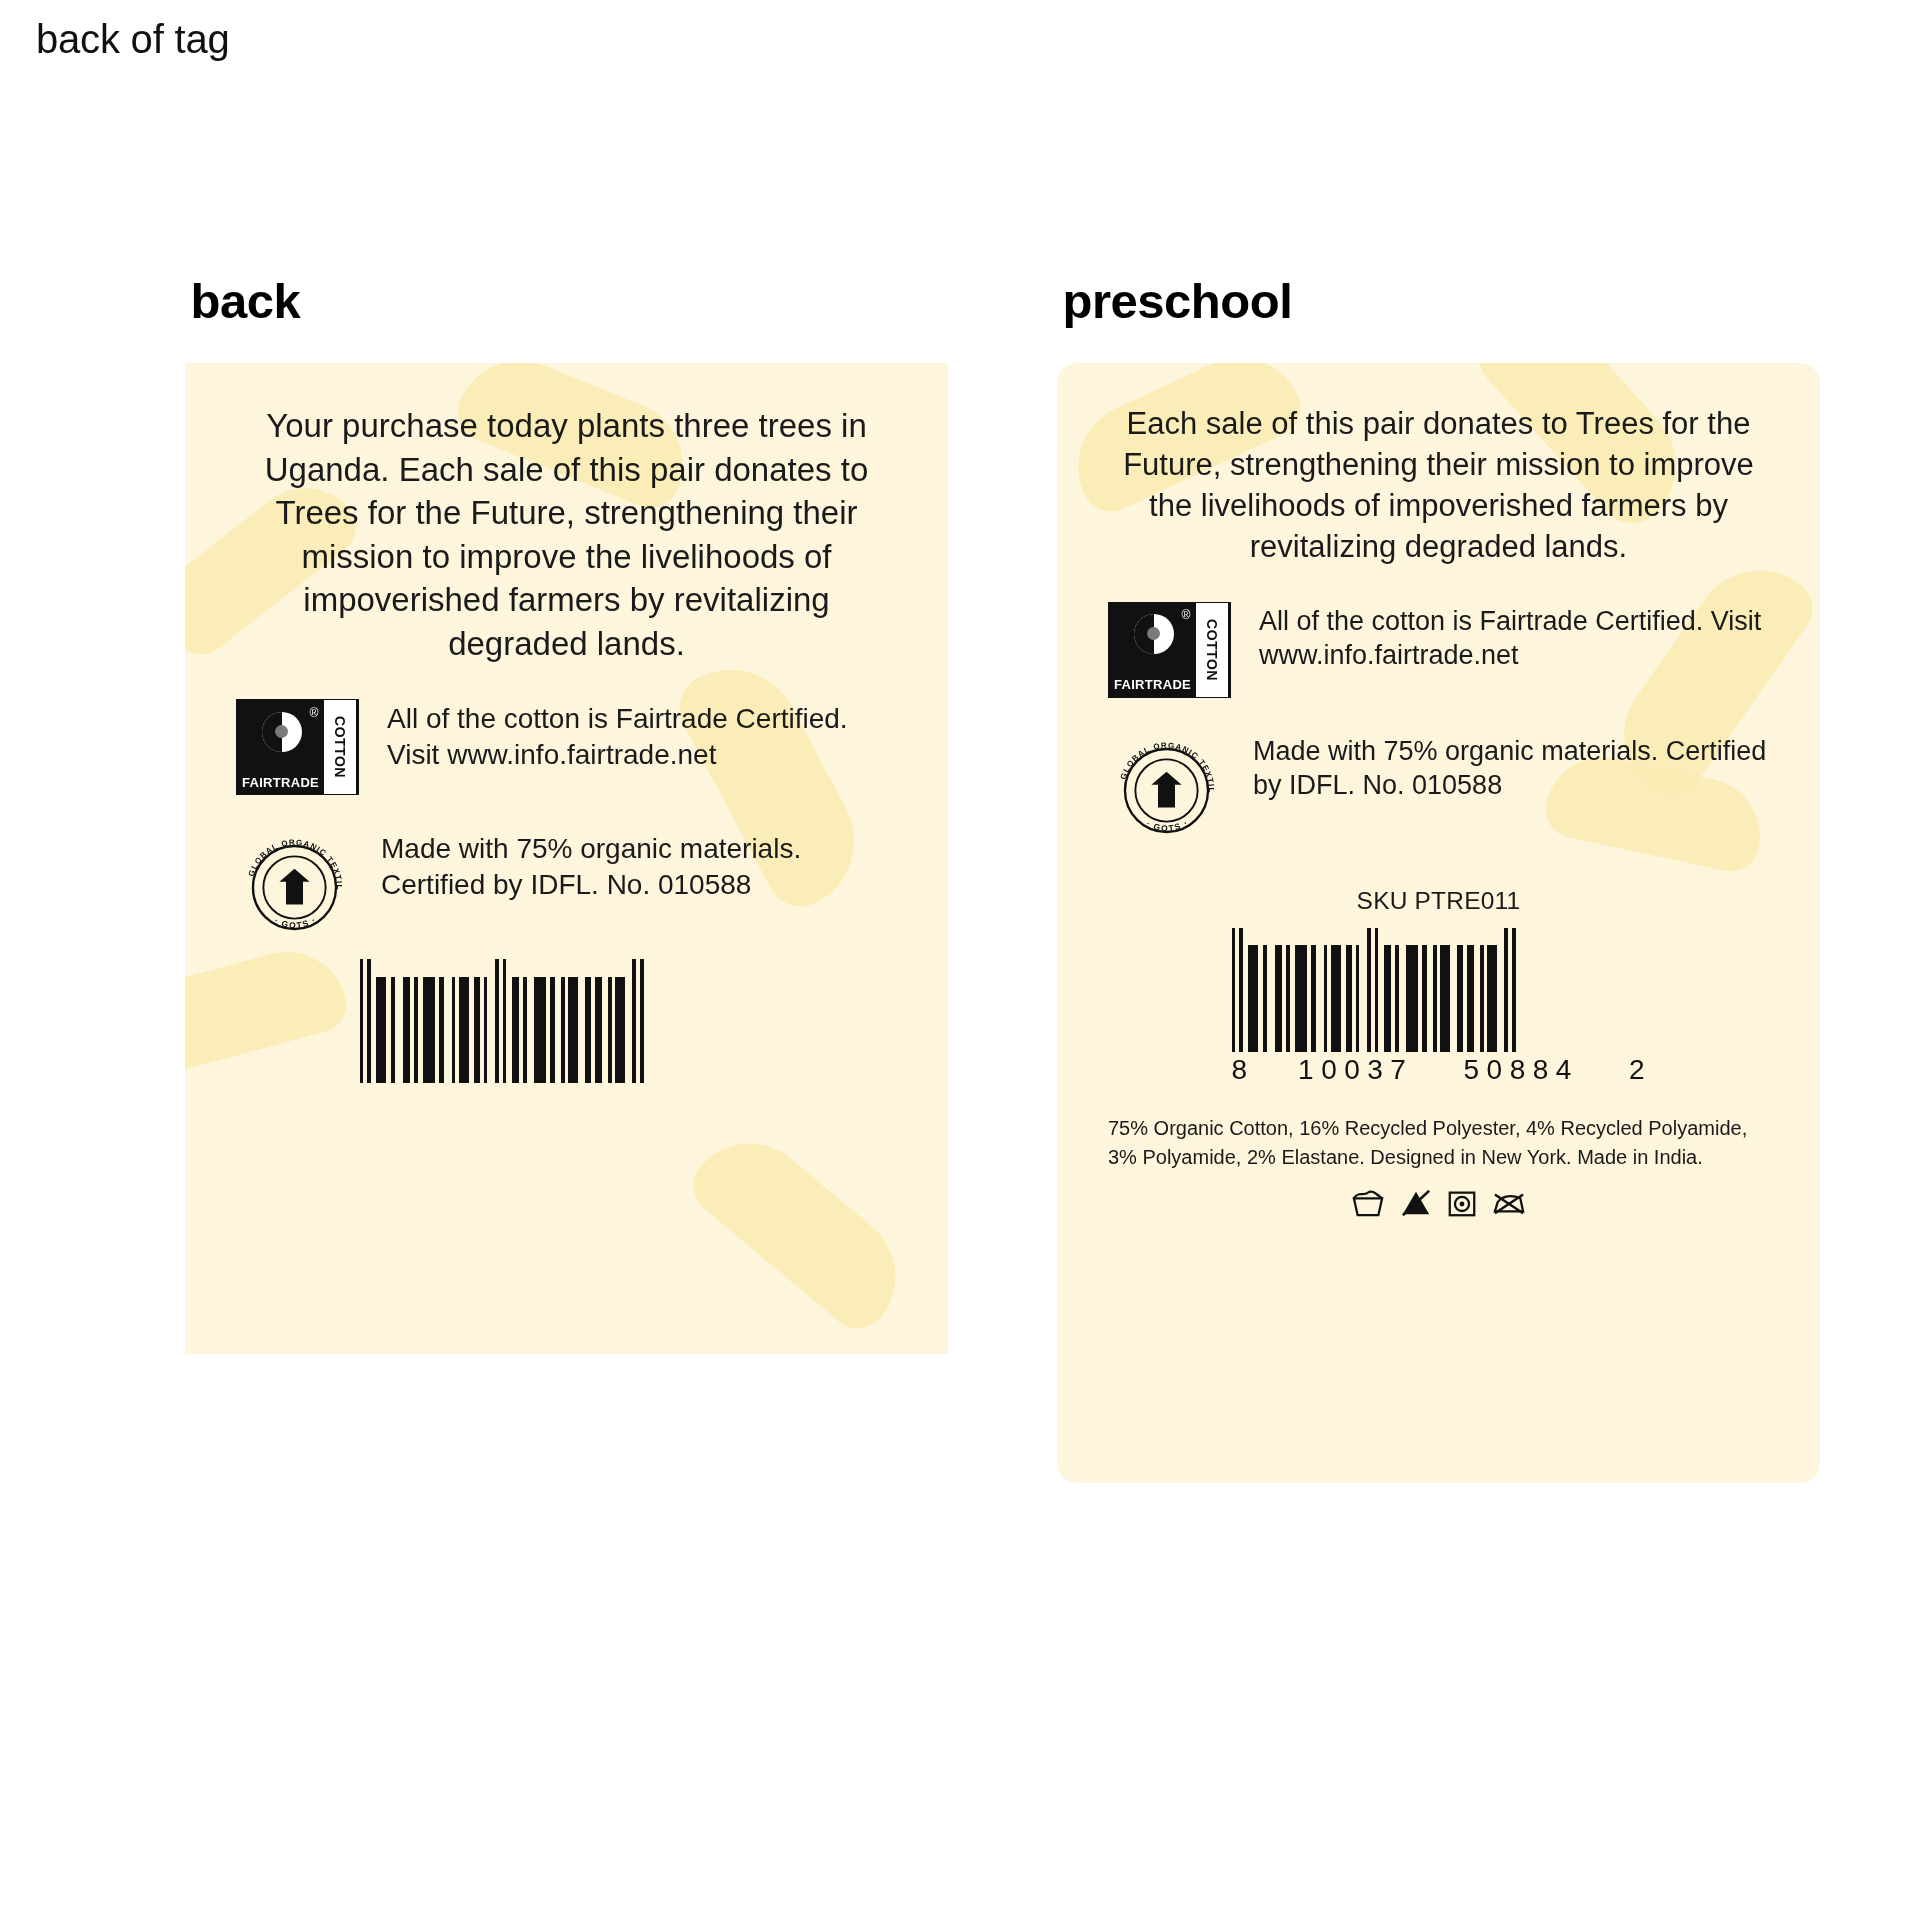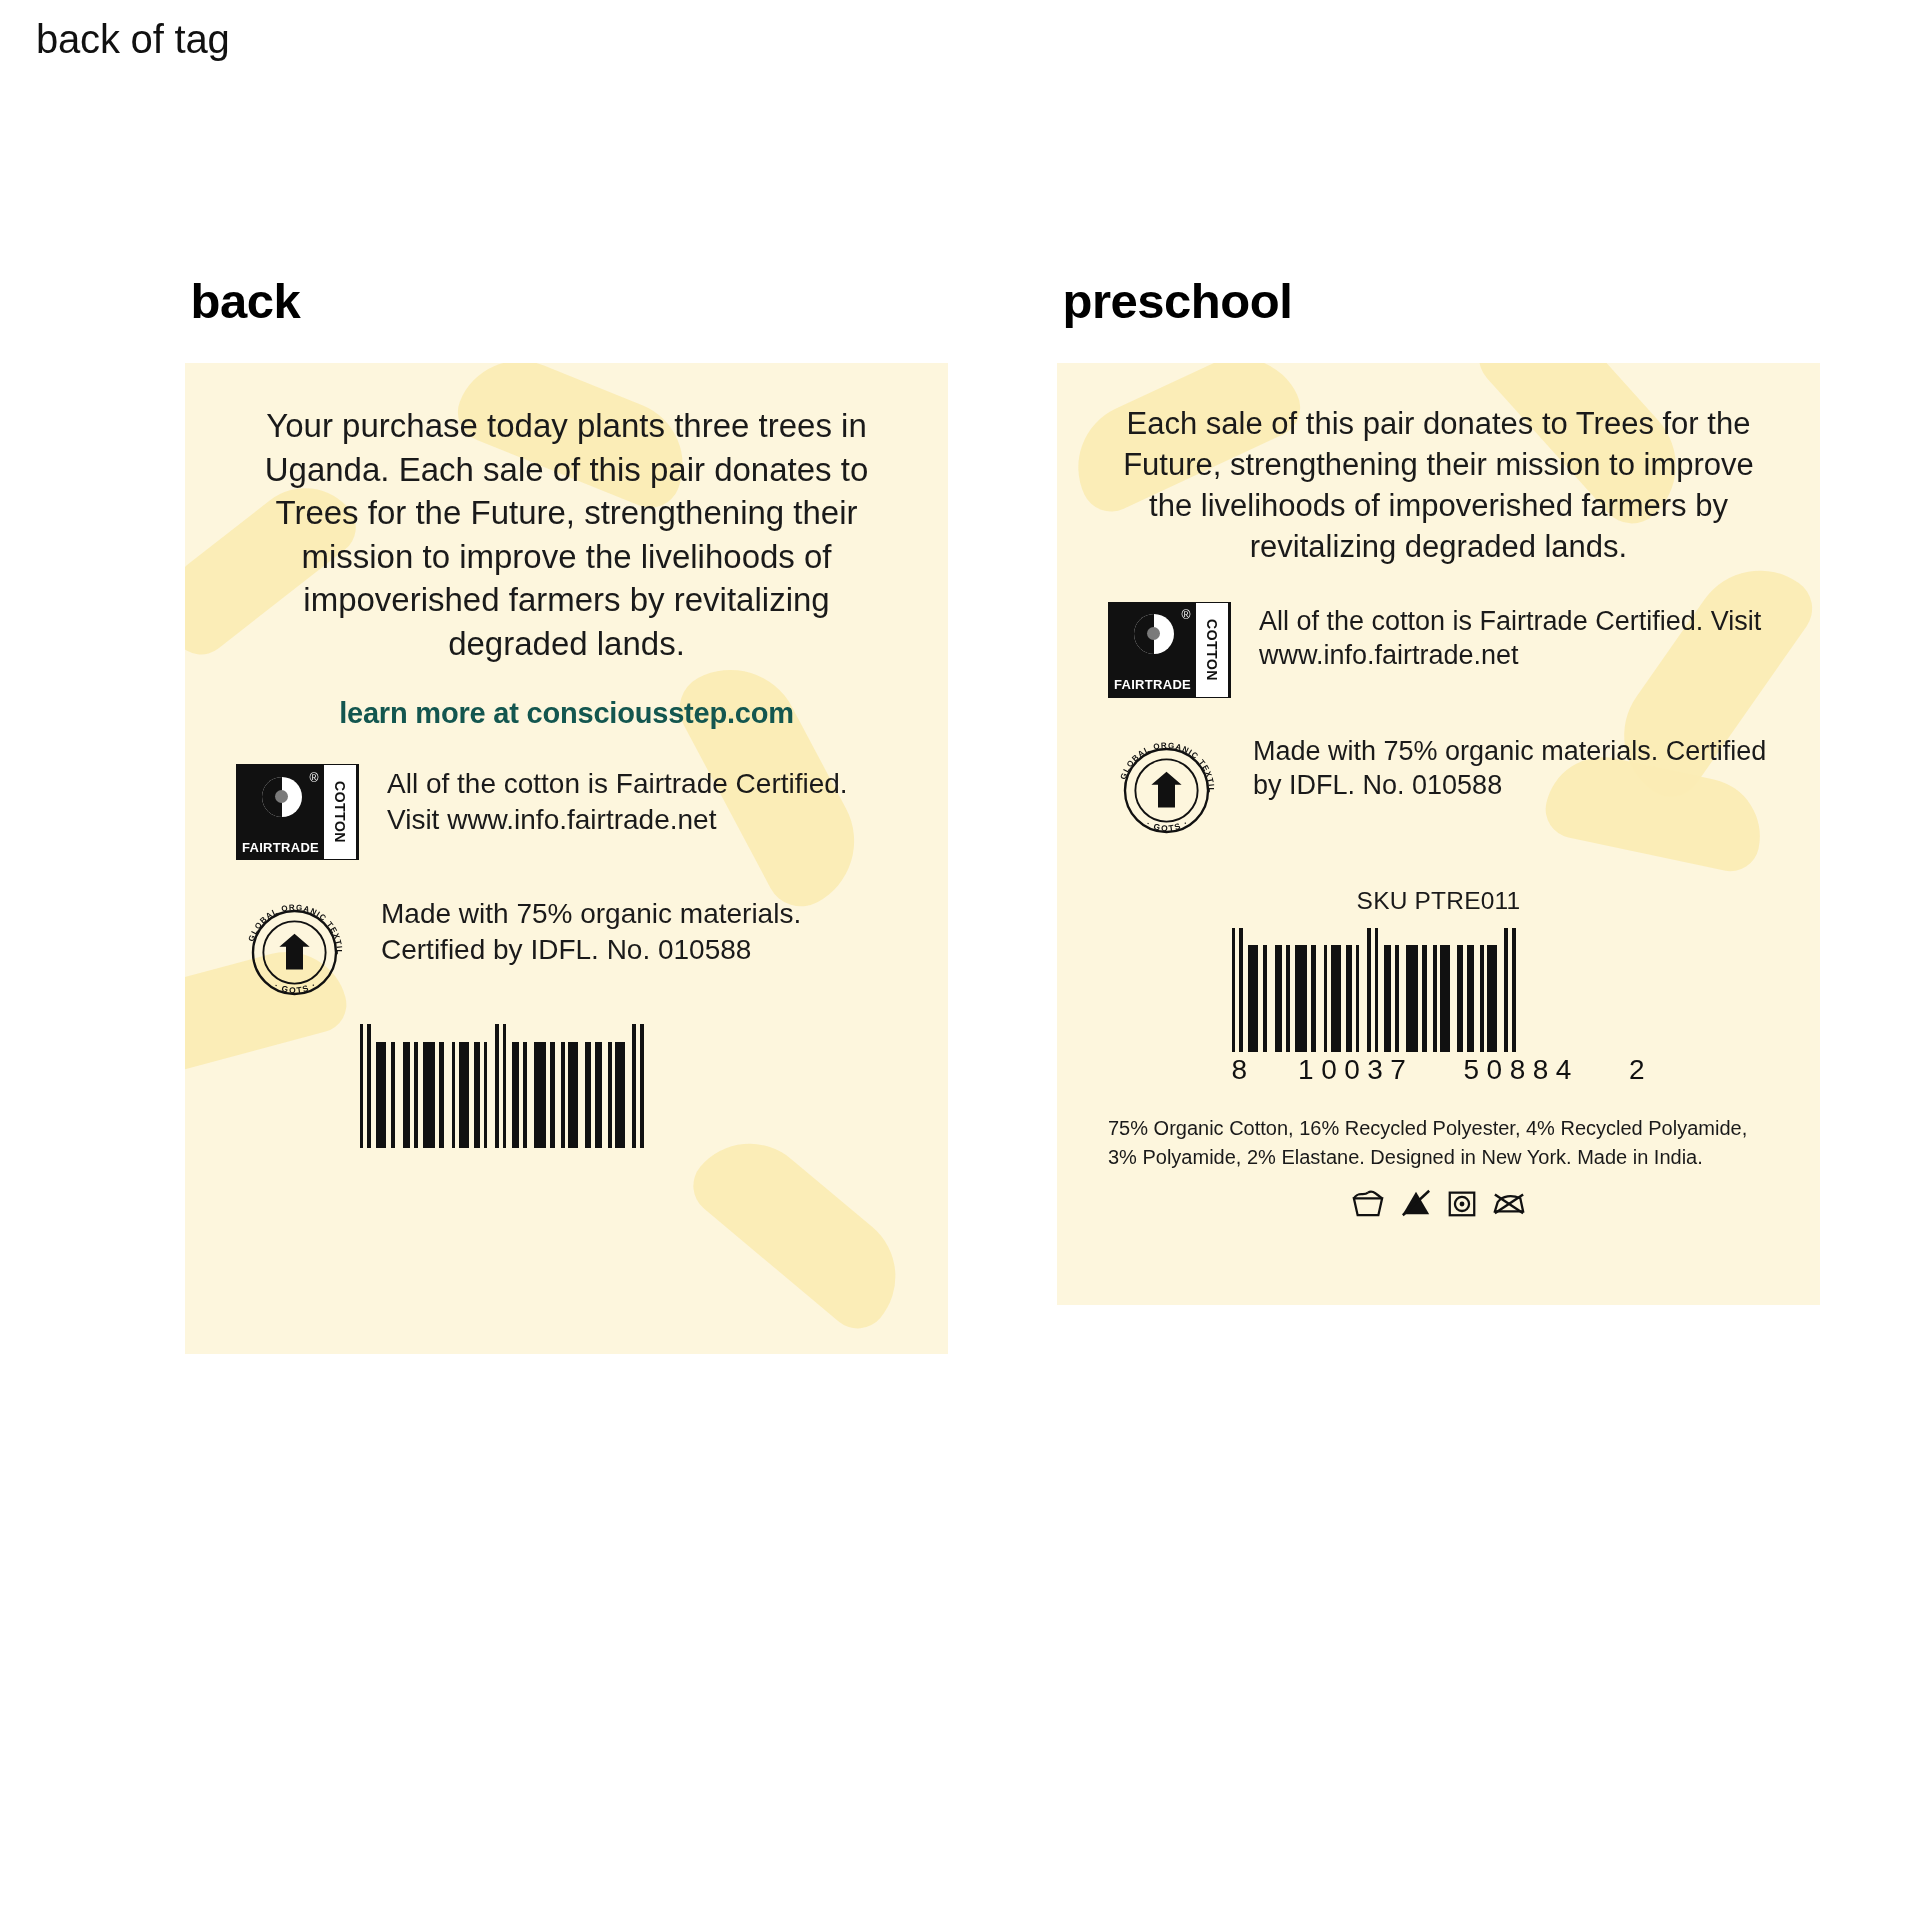--- a/index.html
+++ b/index.html
@@ -49,21 +49,21 @@
   }
 
   .tag-card {
     position: relative;
     background: #fdf6dd;
     overflow: hidden;
     box-sizing: border-box;
     padding: 41px 51px 38px 51px;
   }
   .tag-card.youth-card { height: 991px; margin-top: 8px; }
-  .tag-card.preschool-card { height: 942px; }
+  .tag-card.preschool-card { height: 1120px; border-radius: 20px; }
 
   
   .banana {
     position: absolute;
     background: #fbecb4;
     border-radius: 50% 50% 50% 50% / 60% 60% 40% 40%;
     opacity: 0.95;
     pointer-events: none;
   }
   .banana.b1 { width: 217px; height: 85px; transform: rotate(-38deg); left: -38px; top: 160px; border-radius: 113px 113px 56px 56px; }
@@ -300,21 +300,20 @@
       <div class="banana b1"></div>
       <div class="banana b2"></div>
       <div class="banana b3"></div>
       <div class="banana b4"></div>
       <div class="banana b5"></div>
 
       <div class="tag-inner">
         <p class="donation-text">Your purchase today plants three trees in Uganda. Each sale of this pair donates to Trees for the Future, strengthening their mission to improve the livelihoods of impoverished farmers by revitalizing degraded lands.</p>
 
 
-        <div class="learn-more">learn more at consciousstep.com</div>
 
         <div class="cert-row">
           <div class="fairtrade">
             <div class="ft-left">
               <div class="circle">
                   <div class="dot"></div>
                 </div>
               <div class="reg">®</div>
               <div class="ft-word">FAIRTRADE</div>
             </div>

